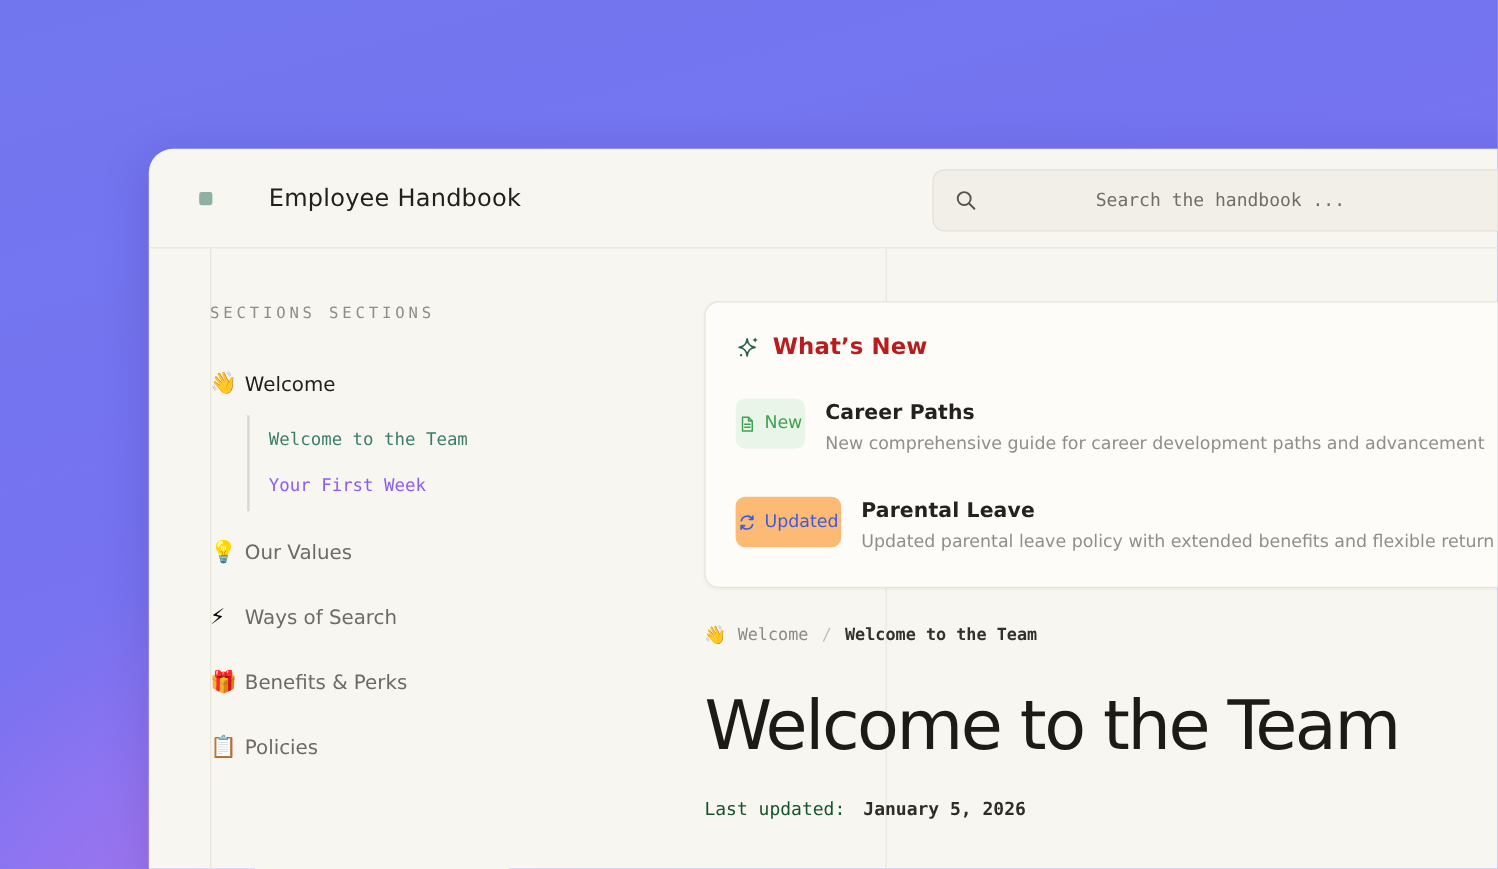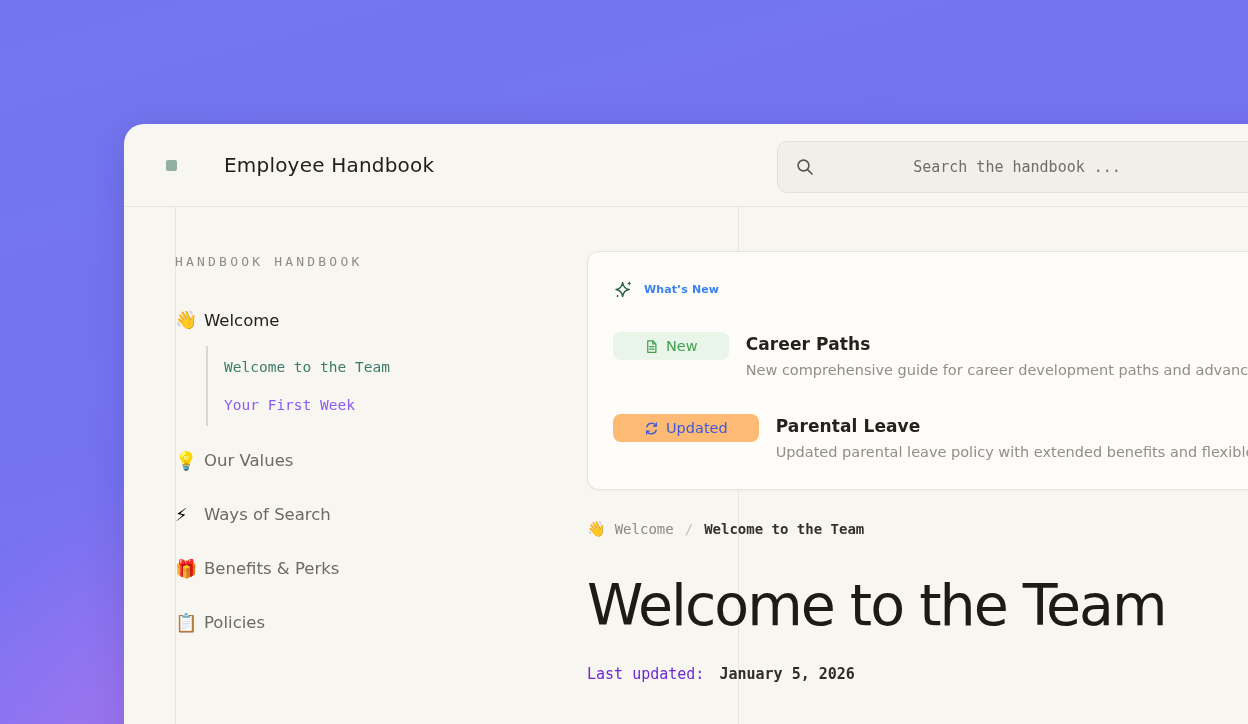--- a/index.html
+++ b/index.html
@@ -79,27 +79,27 @@
 
   .whatsnew-card {
     margin-top:44px; background:#fdfcf9;
     border:1px solid #e7e3da; border-radius:12px;
     padding:26px 20px 0 25px; height:239px;
     box-shadow:0 1px 3px rgba(40,35,20,.04);
     overflow:hidden;
   }
   .wn-head { display:flex; align-items:center; height:22px; }
   .wn-head svg { margin-right:10px; }
-  .wn-title { font-size:11px; font-weight:700; color:#3b82f6; letter-spacing:.1px; }
+  .wn-title { font-size:19px; font-weight:700; color:#b91c1c; letter-spacing:.1px; }
 
   .wn-row { display:flex; align-items:flex-start; margin-top:32px; }
   .wn-row + .wn-row { margin-top:36px; }
   .badge {
-    display:inline-flex; align-items:center; height:28px;
-    border-radius:8px; padding:0 31px; font-size:14.5px; font-weight:500;
+    display:inline-flex; align-items:center; height:42px;
+    border-radius:8px; padding:0 2px; font-size:14.5px; font-weight:500;
     flex:0 0 auto; white-space:nowrap;
   }
   .badge svg { margin-right:7px; }
   .badge-new { background:#e9f5e8; color:#41a052; }
   .badge-updated { background:#fdba74; color:#3e5bd9; }
   .wn-text { margin-left:17px; padding-top:2px; }
   .wn-item-title { font-size:17px; font-weight:600; color:#23221c; letter-spacing:.1px; }
   .wn-item-desc { margin-top:8px; font-size:14.5px; color:#908e87; white-space:nowrap; }
 
   
@@ -108,21 +108,21 @@
   .bc-section { font-size:14px; color:#8b8981; cursor:pointer; }
   .bc-sep { font-size:14px; color:#c2bfb5; margin:0 11px; }
   .bc-current { font-size:14px; color:#32312b; font-weight:700; }
 
   
   .page-title {
     margin-top:38px; font-size:57px; line-height:1.0;
     color:#1c1b16; letter-spacing:-2px; font-weight:400; white-space:nowrap;
   }
   .updated-row { margin-top:31px; font-size:15px; height:18px; }
-  .updated-label { color:#6d28d9; }
+  .updated-label { color:#14532d; }
   .updated-value { color:#2e2d27; font-weight:700; margin-left:6px; }
 </style>
 </head>
 <body>
 
 <div class="canvas">
 
   <div class="vrule vrule-left"></div>
   <div class="vrule vrule-mid"></div>
 
@@ -132,21 +132,21 @@
     <div class="search-box">
       <svg width="18" height="18" viewBox="0 0 18 18">
         <circle cx="7.5" cy="7.5" r="5.4" fill="none" stroke="#55544e" stroke-width="1.6"></circle>
         <line x1="11.6" y1="11.6" x2="16" y2="16" stroke="#55544e" stroke-width="1.6" stroke-linecap="round"></line>
       </svg>
       <input class="search-input" type="text" placeholder="Search the handbook ..." style="">
     </div>
   </div>
 
   <div class="sidebar">
-    <div class="sb-label mono">HANDBOOK HANDBOOK</div>
+    <div class="sb-label mono">SECTIONS SECTIONS</div>
 
     <div class="nav-item nav-welcome active">
       <span class="ico">👋</span>
       <span class="lbl">Welcome</span>
     </div>
 
     <div class="sub-list">
       <span class="sub-item mono active">Welcome to the Team</span>
       <span class="sub-item mono">Your First Week</span>
     </div>

